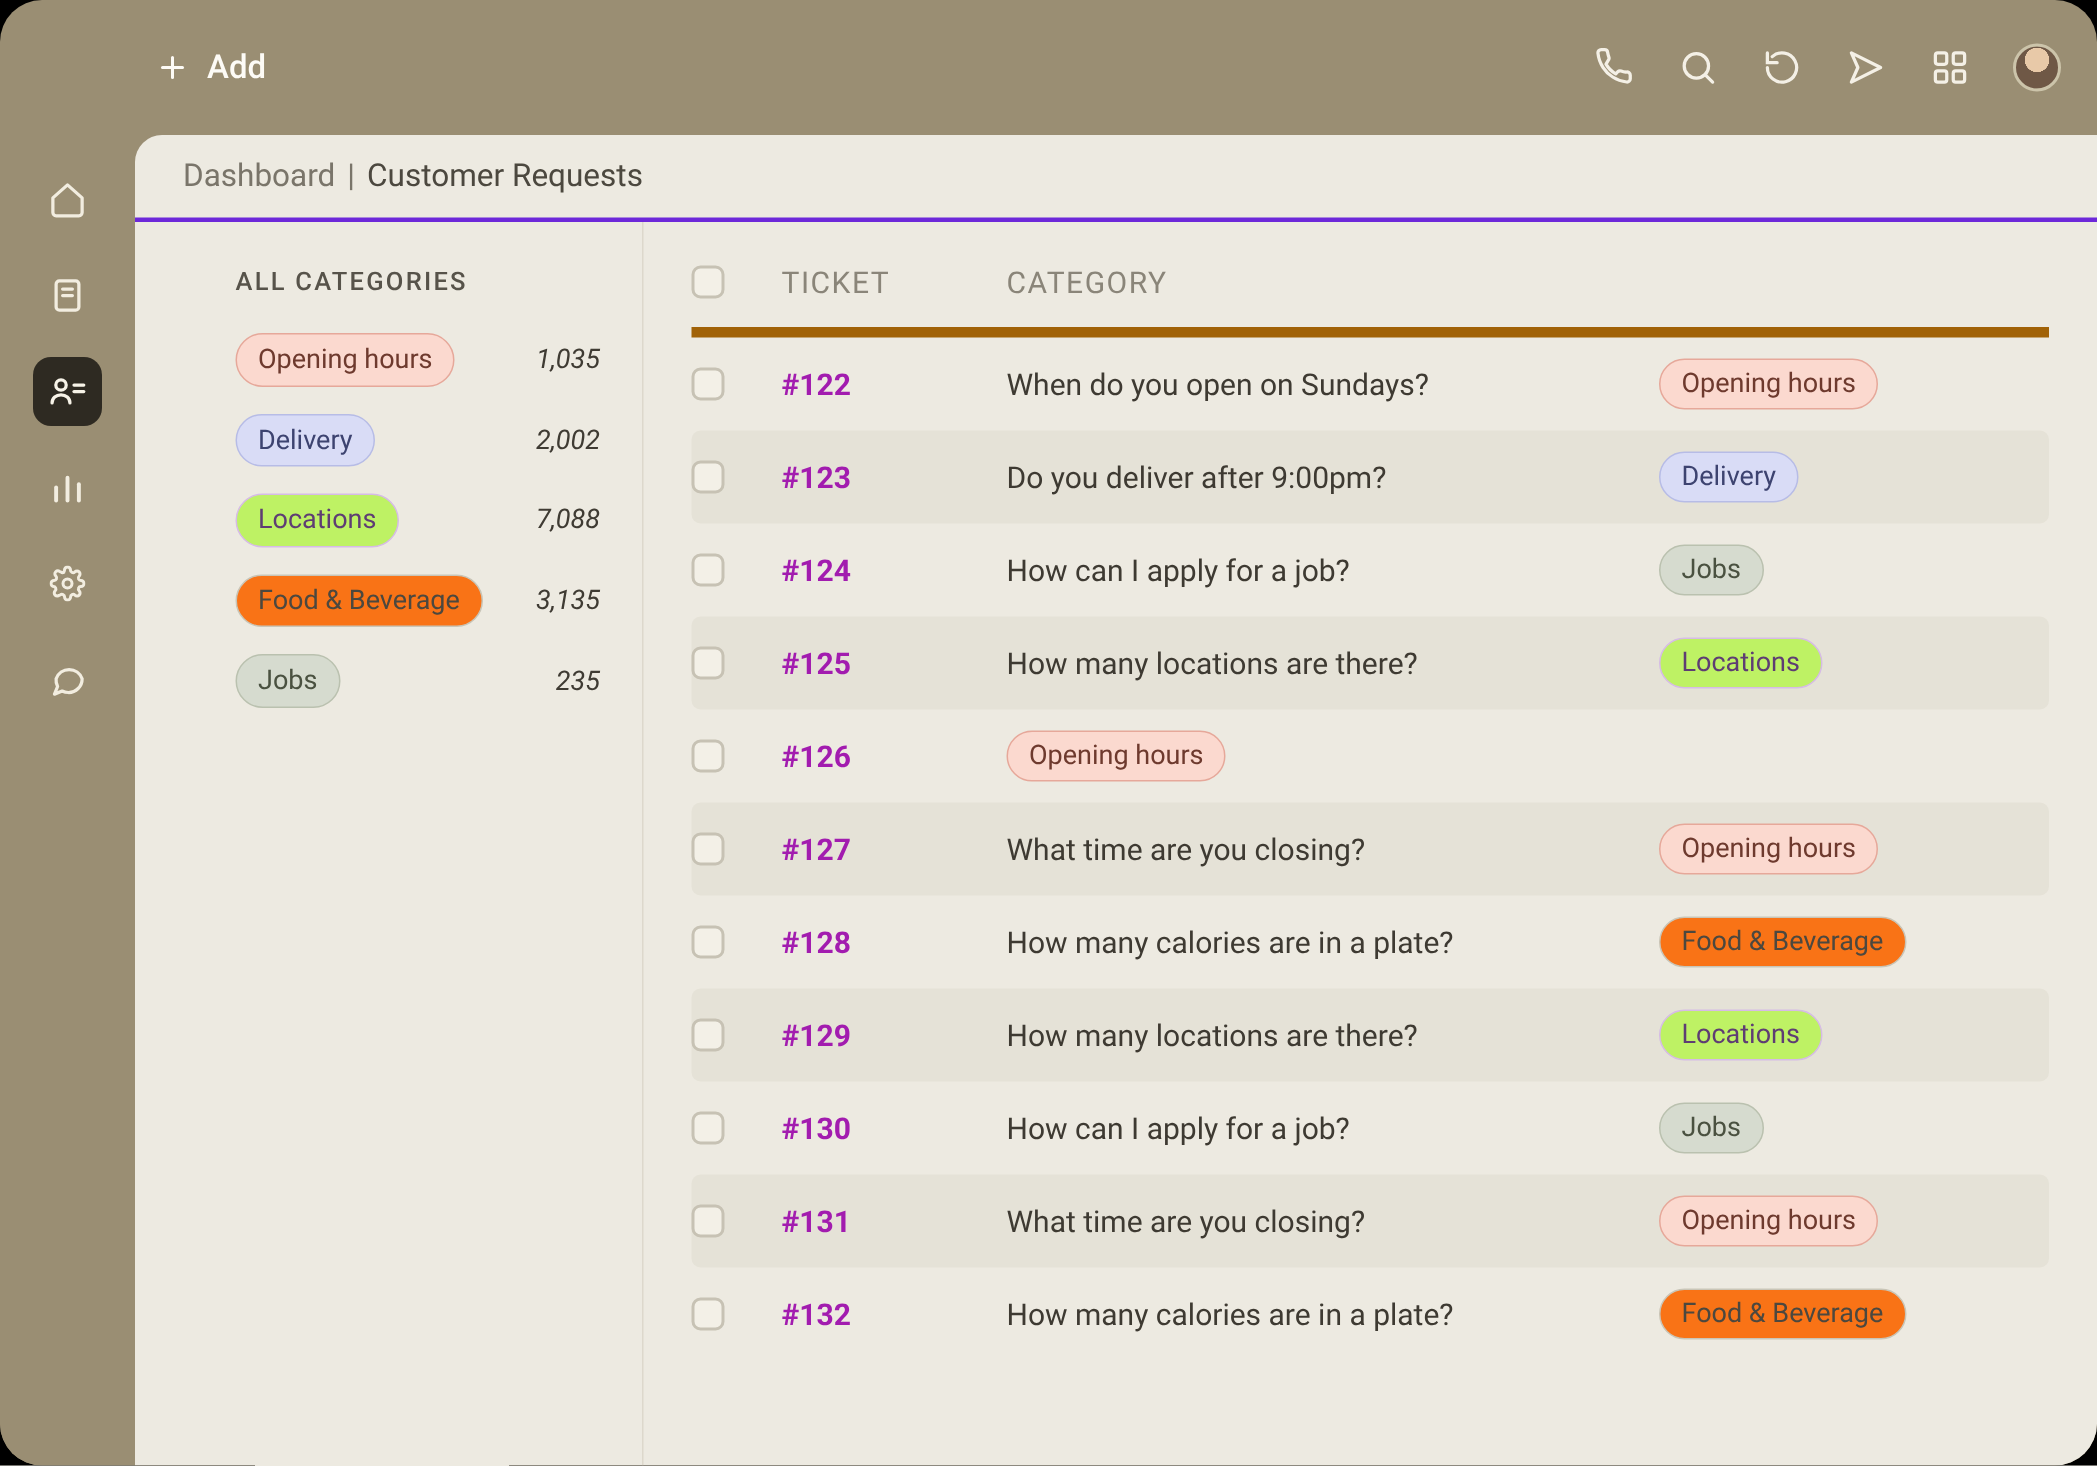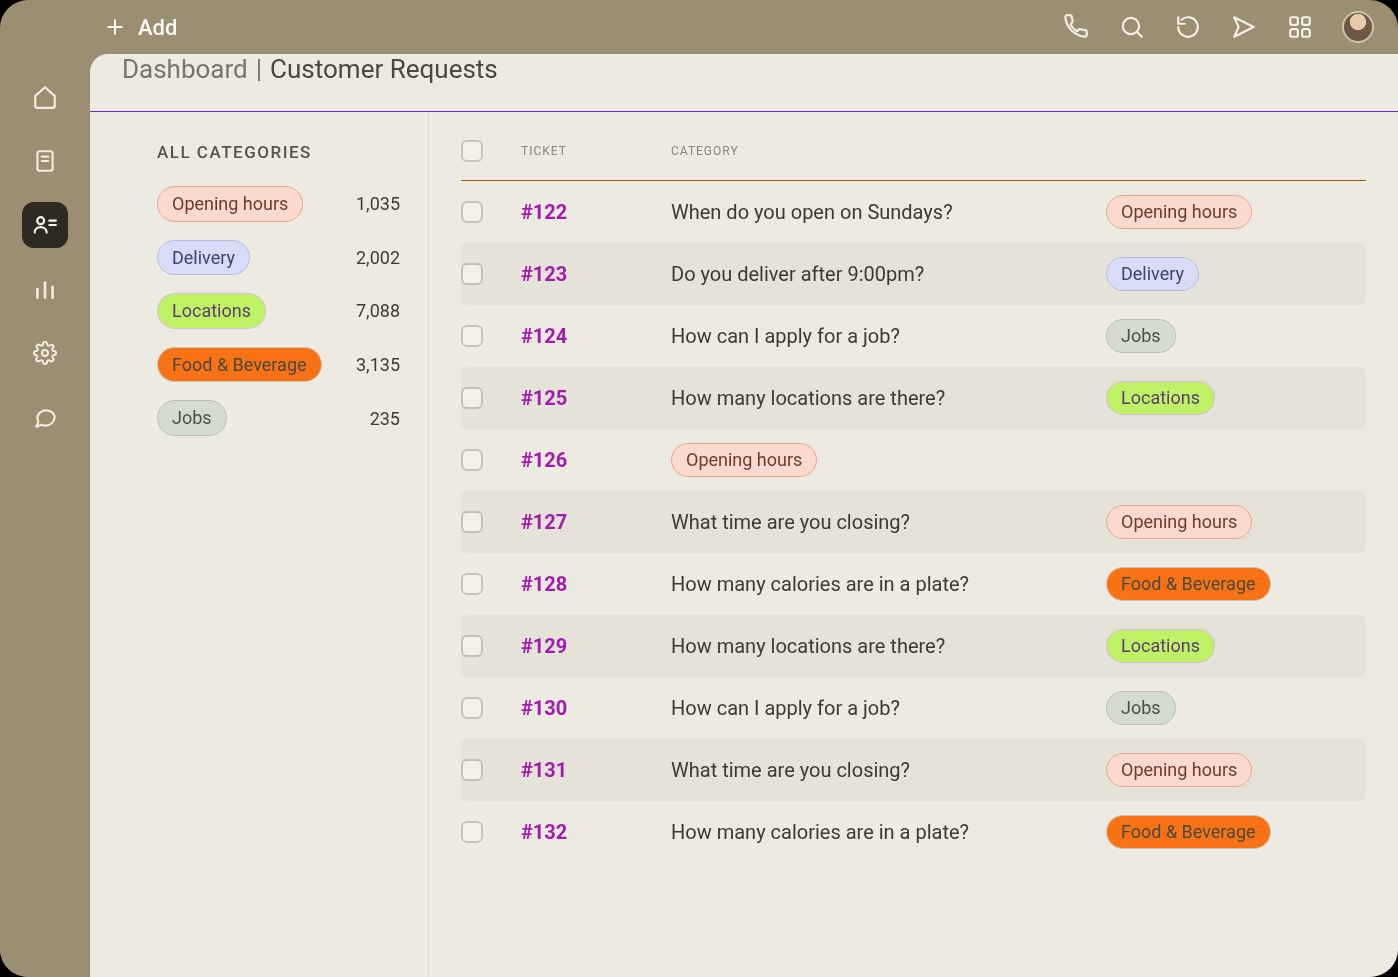--- a/index.html
+++ b/index.html
@@ -15,21 +15,21 @@
     width: 1398px;
     height: 977px;
     background: #9a8e73;
     border-radius: 28px;
     overflow: hidden;
     display: flex;
     flex-direction: column;
   }
   
   .topbar {
-    height: 54px;
+    height: 90px;
     display: flex;
     align-items: center;
     padding: 0 24px 0 104px;
     gap: 20px;
     color: #fff;
   }
   .add-btn {
     display: flex;
     align-items: center;
     gap: 12px;
@@ -89,24 +89,25 @@
     flex:1;
     background:#edeae1;
     border-top-left-radius: 18px;
     display:flex;
     flex-direction:column;
     min-width:0;
   }
   .breadcrumb-bar {
     height: 58px;
     display:flex;
+    align-items:center;
     padding: 0 32px;
-    font-size: 26px;
+    font-size: 21px;
     color:#7a756a;
-    border-bottom: 1px solid #6d28d9;
+    border-bottom: 3px solid #6d28d9;
   }
   .breadcrumb-bar .sep { margin: 0 8px; color:#7a756a; }
   .breadcrumb-bar .crumb-current { color:#4c483f; }
   .content-split {
     flex:1; display:flex; min-height:0;padding-left:39px;
   }
   
   .cat-panel {
     width: 300px;
     border-right: 1px solid #ddd8cc;
@@ -127,41 +128,41 @@
     cursor:pointer;
   }
   .pill {
     display:inline-block;
     padding: 6px 14px;
     border-radius: 999px;
     font-size: 18px;
     line-height:1.2;
     border: 1.5px solid transparent;
   }
-  .cat-count { font-size:18px; color:#3f3b33; }
+  .cat-count { font-size:18px; color:#3f3b33;font-style:italic; }
   
   .cat-opening { background:#fbd9cf; color:#6e3a2e; border-color:#e6a89a; }
   .cat-delivery { background:#d9dcf6; color:#3d4370; border-color:#b7bce6; }
   .cat-locations{ background:#bef264; color:#5e3d73; border-color:#d6bbe6; }
   .cat-food    { background:#f97316; color:#4c483f; border-color:#c9c5b7; }
   .cat-jobs    { background:#d6dbcf; color:#4a5140; border-color:#bac1af; }
   
   .ticket-panel {
     flex:1;
     padding: 18px 32px 0 32px;
     overflow:auto;
   }
   .thead {
     display:grid;
     grid-template-columns: 60px 150px 1fr 260px;
     align-items:center;
     padding: 10px 0 18px 0;
-    border-bottom: 1px solid #a16207;
+    border-bottom: 7px solid #a16207;
     color:#8a8579;
-    font-size:12px;
+    font-size:20px;
     letter-spacing:1px;
   }
   .trow {
     display:grid;
     grid-template-columns: 60px 150px 1fr 260px;
     align-items:center;
     height: 62px;
     padding: 0;
     border-radius:6px;
   }

